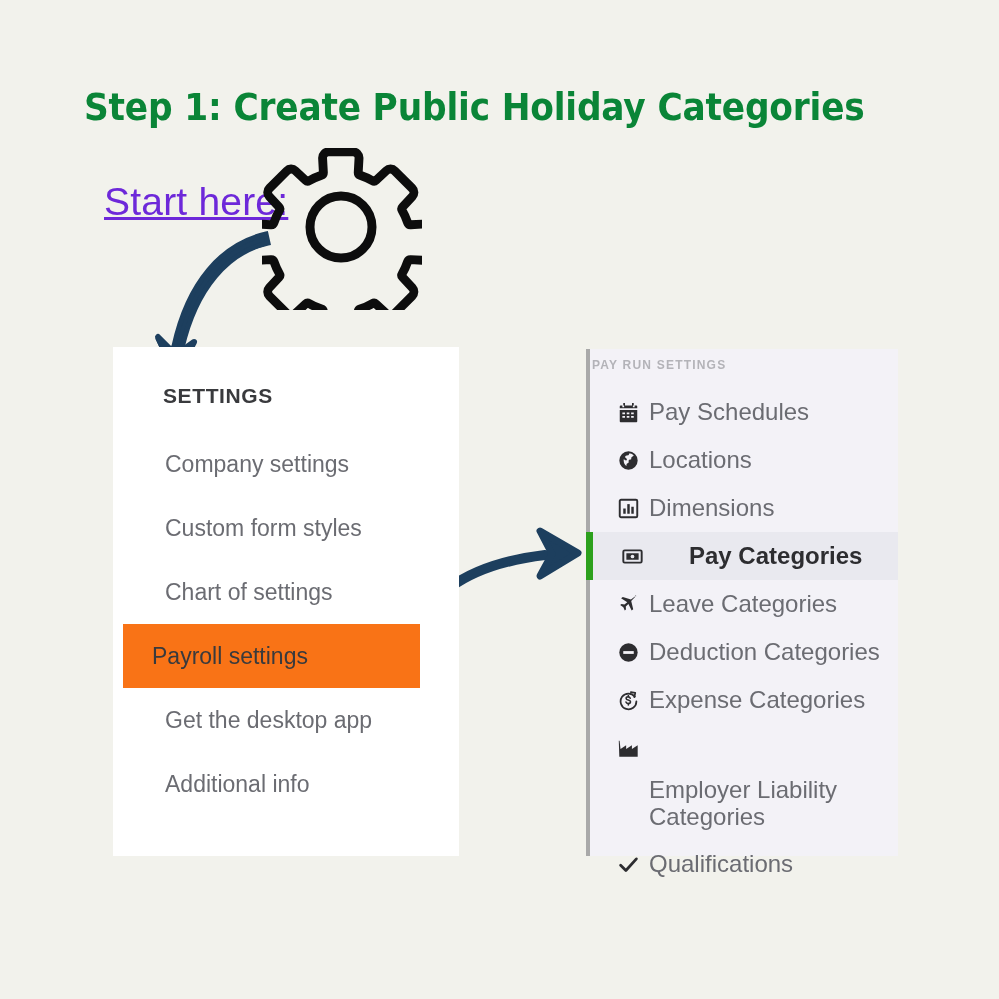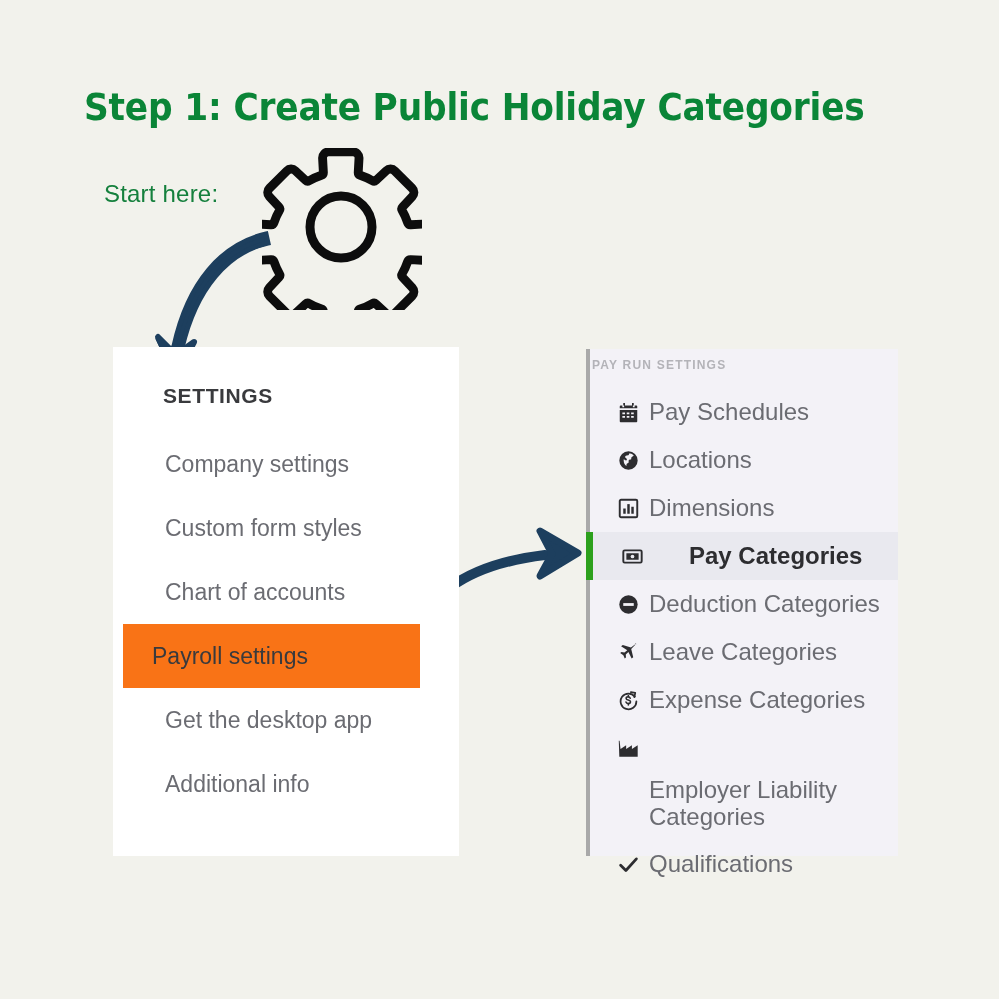--- a/index.html
+++ b/index.html
@@ -36,24 +36,25 @@
     transform-origin: left center;
     white-space: nowrap;
   }
 
   
   .start-here {
     position: absolute;
     left: 104px;
     top: 180px;
     font-family: "Liberation Sans", sans-serif;
-    font-size: 24px;
-    color: #15803d;
+    font-size: 39px;
+    color: #6d28d9;
     letter-spacing: 0.2px;
     white-space: nowrap;
+    text-decoration: underline;
   }
 
   
   .gear-wrap {
     position: absolute;
     left: 262px;
     top: 148px;
     width: 160px;
     height: 162px;
   }
@@ -212,21 +213,21 @@
       <path d="M412 648 C 420 600, 462 565, 545 555" fill="none" stroke="#1d3f5e" stroke-width="10" stroke-linecap="round"></path>
       <path d="M540 531 L 578 553 L 540 576 L 552 554 Z" stroke="#1d3f5e" stroke-width="7" stroke-linejoin="round"></path>
     </g>
   </svg>
 
   <div class="settings-panel">
     <div class="settings-heading">SETTINGS</div>
     <div class="settings-list">
       <div class="settings-item">Company settings</div>
       <div class="settings-item">Custom form styles</div>
-      <div class="settings-item">Chart of accounts</div>
+      <div class="settings-item">Chart of settings</div>
       <div class="settings-item selected">Payroll settings</div>
       <div class="settings-item">Get the desktop app</div>
       <div class="settings-item">Additional info</div>
     </div>
   </div>
 
   <div class="payrun-divider"></div>
   <div class="payrun-panel">
     <div class="payrun-header">PAY RUN SETTINGS</div>
     <div class="payrun-list">
@@ -270,34 +271,34 @@
             <rect x="5" y="8.3" width="14" height="7.4" fill="currentColor"></rect>
             <circle cx="12" cy="12" r="2.1" fill="#e9e9ef"></circle>
           </svg>
         </span>
         <span class="lbl">Pay Categories</span>
       </div>
 
       <div class="payrun-item">
         <span class="ic">
           <svg width="21" height="21" viewBox="0 0 24 24" fill="currentColor">
+            <path d="M22.3 3.1c-.8-.9-2-1-2.9-.3l-4.6 3.6-9.3-3.1-2 1.6 7.1 4.6-3.3 2.6-3.3-.6-1.5 1.2 3.6 2.3 1.6 3.9 1.4-1.1-.2-3.4 3-3 3.7 7.5 1.8-1.4-2.3-9.6 4.1-4.1c.9-.8 1-2 .1-2.7z"></path>
+          </svg>
+        </span>
+        <span class="lbl">Leave Categories</span>
+      </div>
+
+      <div class="payrun-item">
+        <span class="ic">
+          <svg width="21" height="21" viewBox="0 0 24 24" fill="currentColor">
             <circle cx="12" cy="12" r="10.5"></circle>
             <rect x="6" y="10.4" width="12" height="3.2" fill="#f3f2f7"></rect>
           </svg>
         </span>
         <span class="lbl">Deduction Categories</span>
-      </div>
-
-      <div class="payrun-item">
-        <span class="ic">
-          <svg width="21" height="21" viewBox="0 0 24 24" fill="currentColor">
-            <path d="M22.3 3.1c-.8-.9-2-1-2.9-.3l-4.6 3.6-9.3-3.1-2 1.6 7.1 4.6-3.3 2.6-3.3-.6-1.5 1.2 3.6 2.3 1.6 3.9 1.4-1.1-.2-3.4 3-3 3.7 7.5 1.8-1.4-2.3-9.6 4.1-4.1c.9-.8 1-2 .1-2.7z"></path>
-          </svg>
-        </span>
-        <span class="lbl">Leave Categories</span>
       </div>
 
       <div class="payrun-item">
         <span class="ic">
           <svg width="21" height="21" viewBox="0 0 24 24" fill="none" stroke="currentColor" stroke-width="2">
             <path d="M19.2 7.6A9 9 0 1 0 21 12.9" stroke-linecap="round"></path>
             <path d="M14.7 2.4l5 .9-1 4.9" stroke-linecap="round" stroke-linejoin="round" fill="none"></path>
             <path d="M14 9.4c-.4-1-1.3-1.6-2.4-1.6-1.3 0-2.3.7-2.3 1.8 0 2.5 5 1.1 5 3.8 0 1.2-1.1 2-2.6 2-1.2 0-2.2-.6-2.6-1.7" stroke-width="1.8" stroke-linecap="round"></path>
             <path d="M11.8 6.3v1.6M11.8 15.5v1.6" stroke-width="1.8" stroke-linecap="round"></path>
           </svg>

